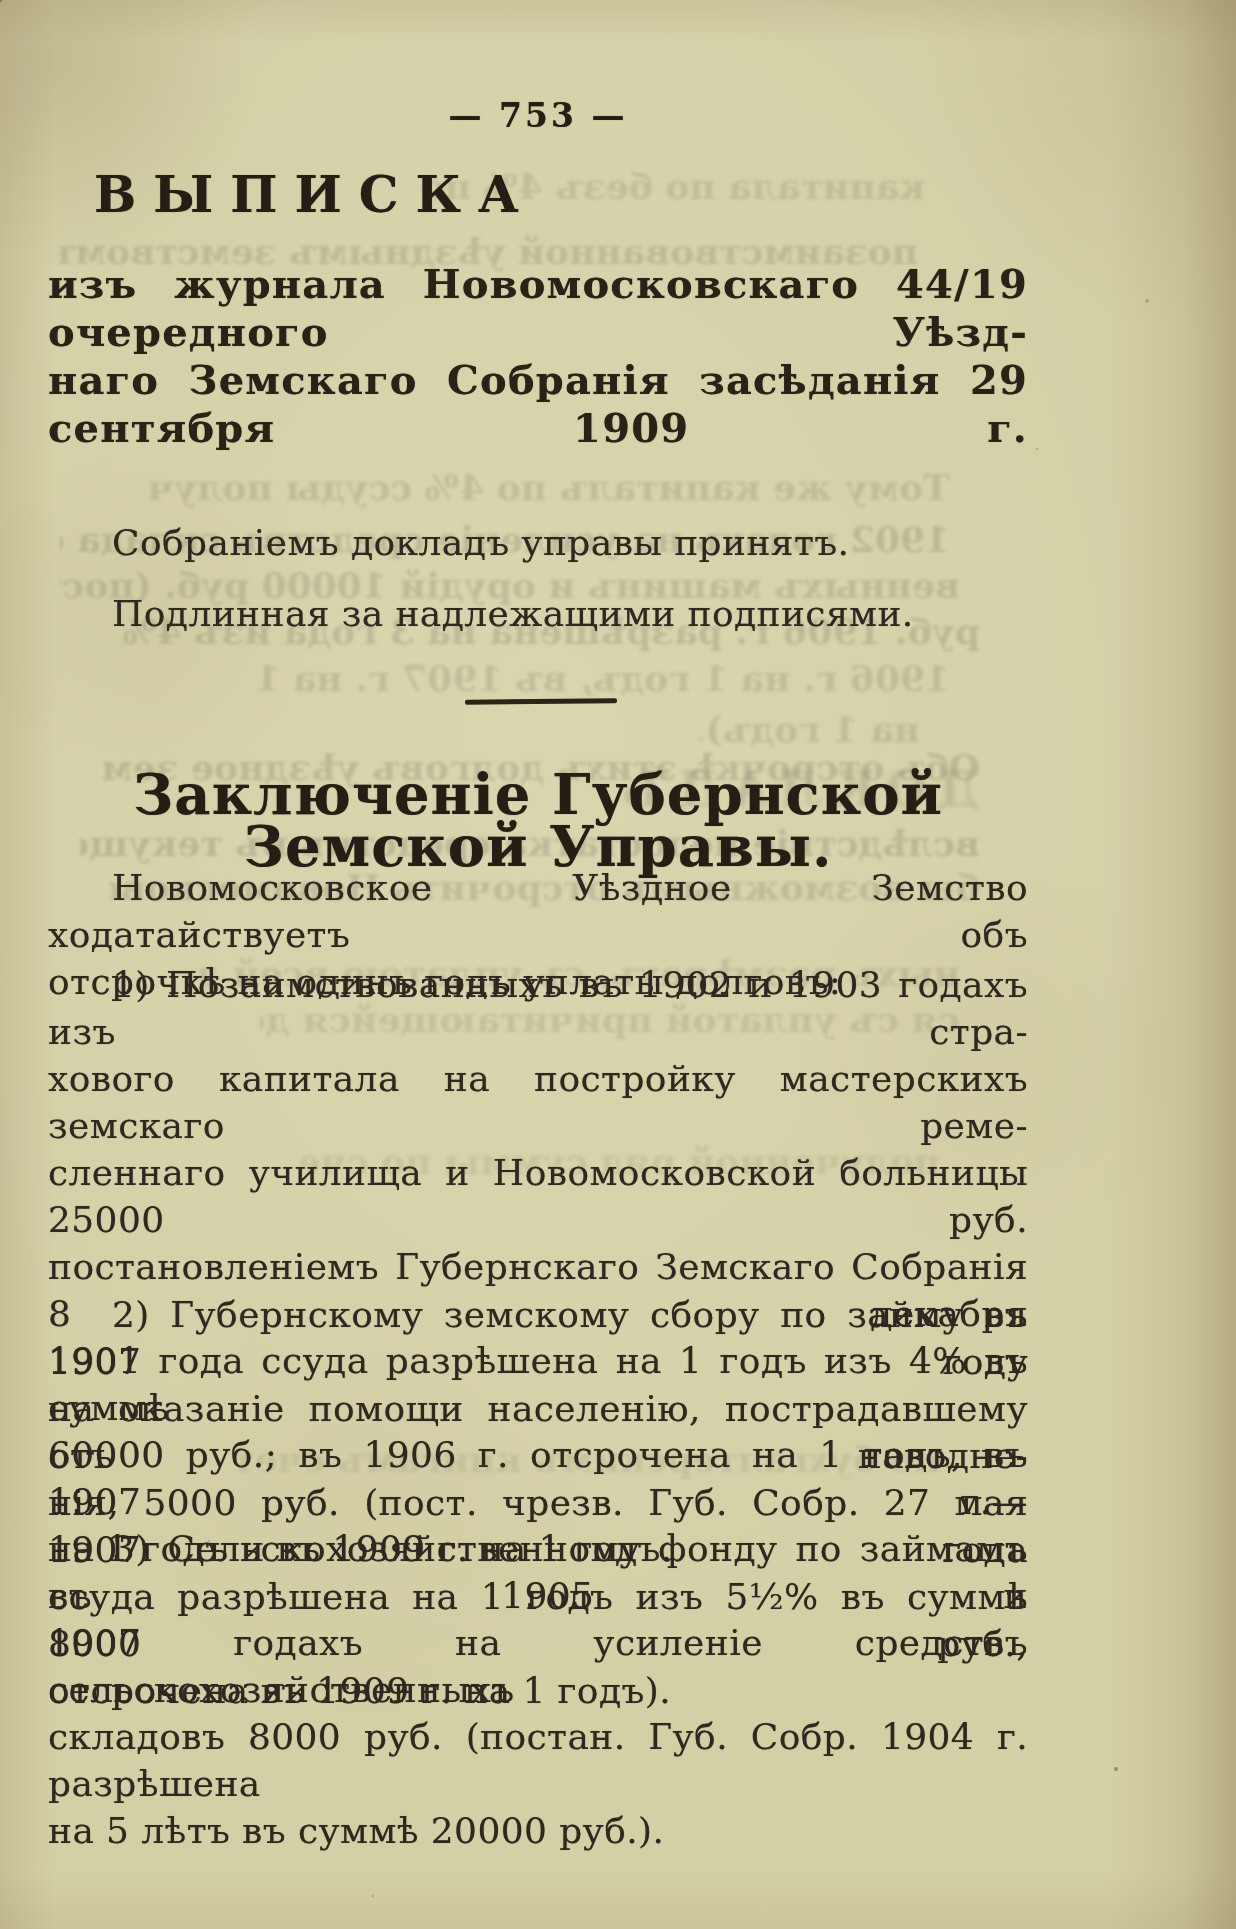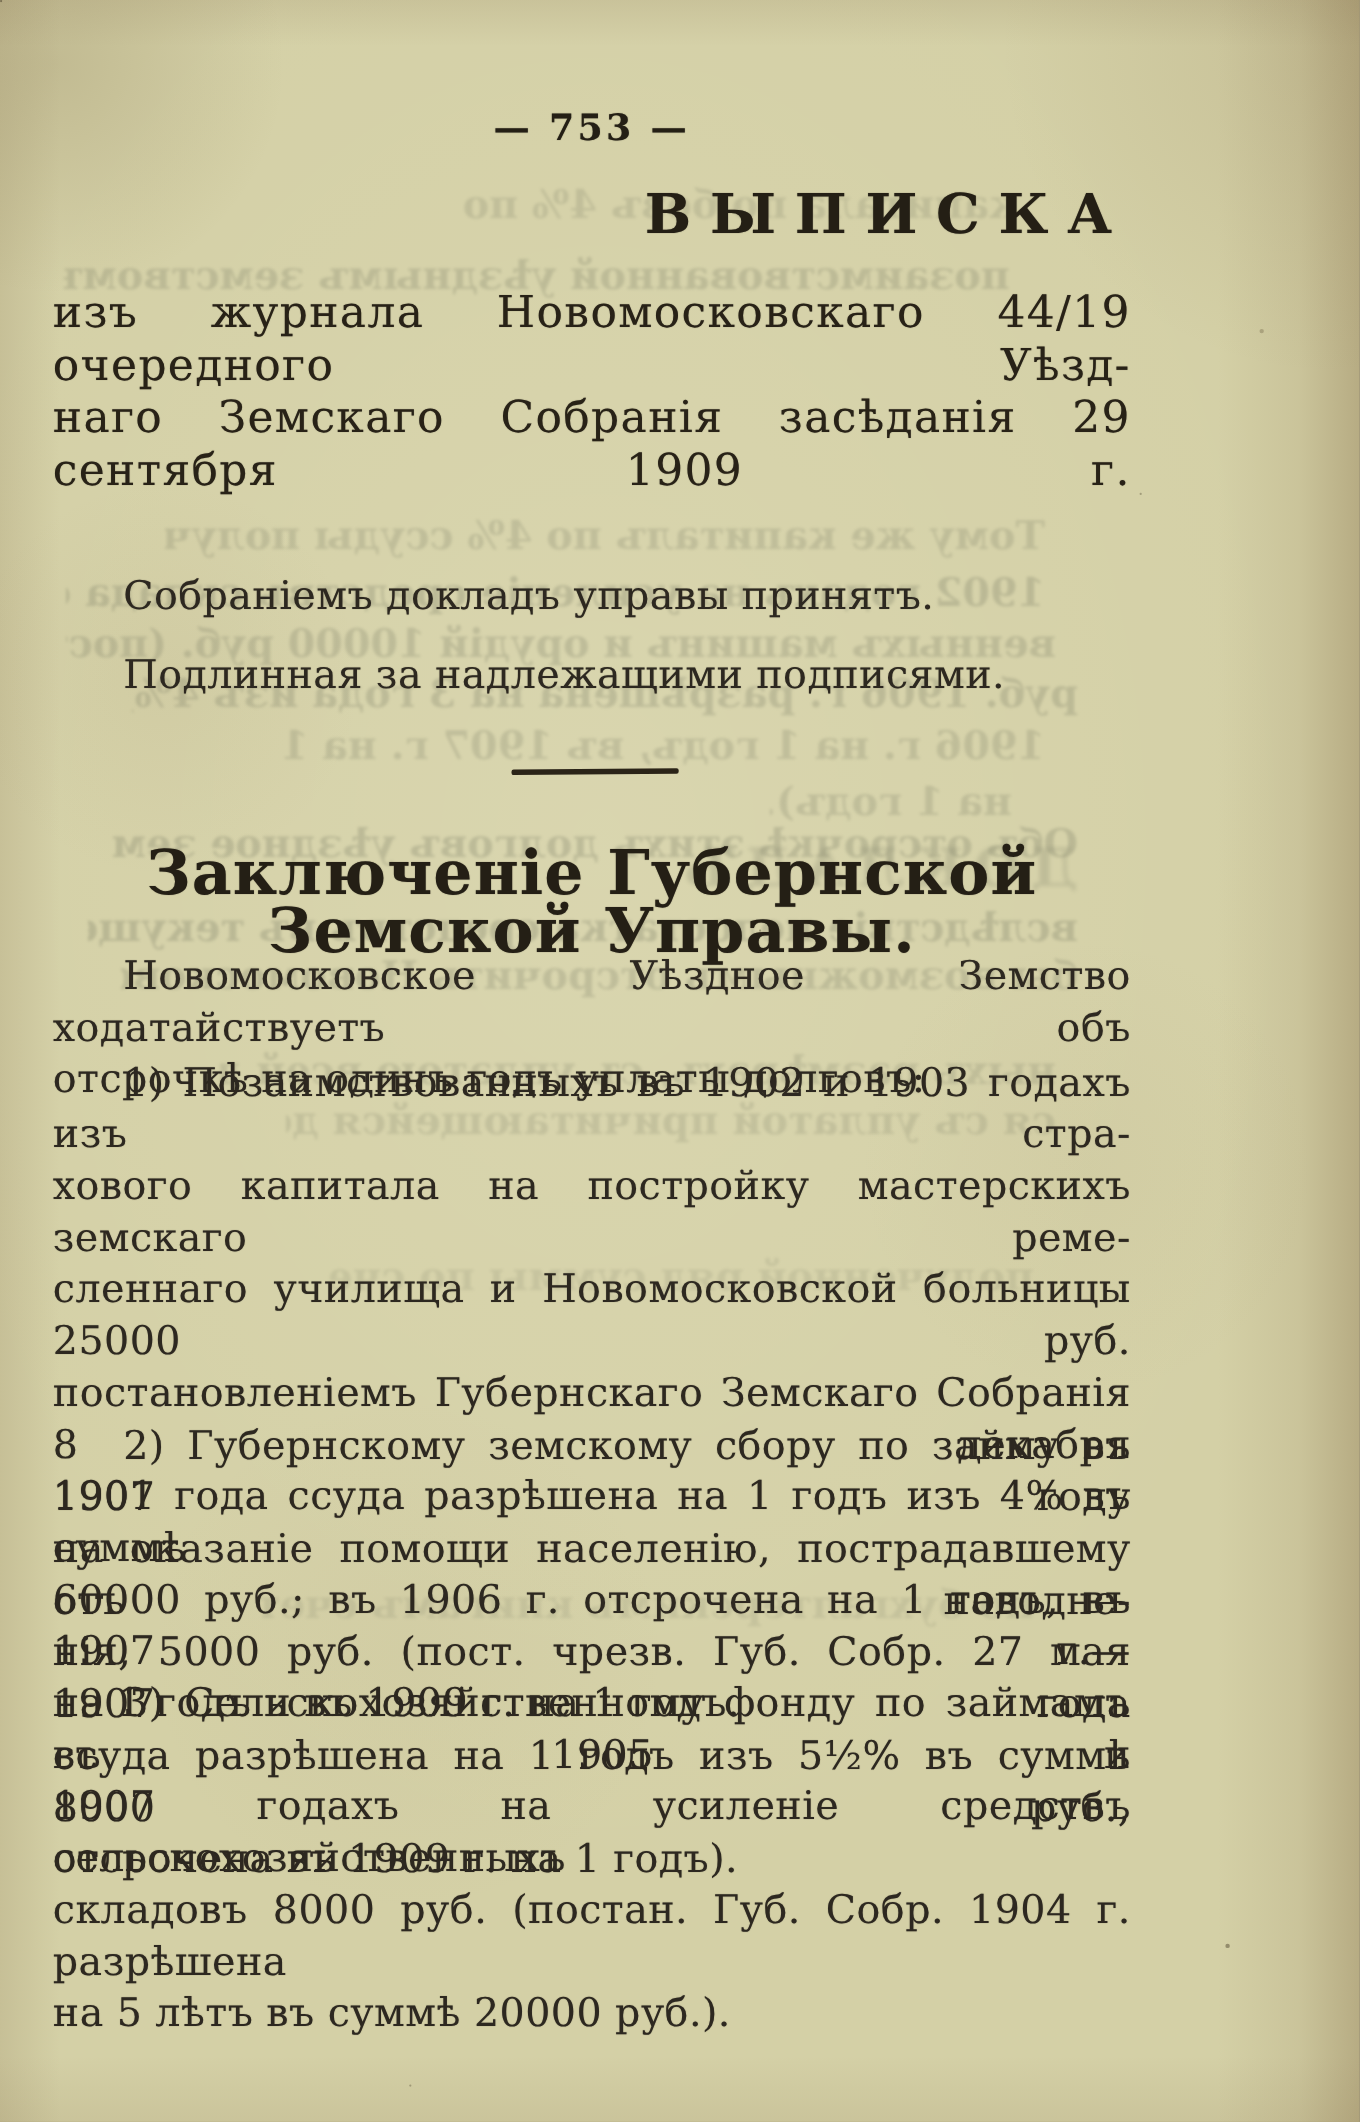--- a/index.html
+++ b/index.html
@@ -23,25 +23,25 @@
       radial-gradient(ellipse 900px 1300px at 44% 40%, rgba(255,255,238,.12), transparent 75%);
   }
   .col{position:absolute;left:48px;width:980px;}
   .ln{line-height:47px;font-size:36px;letter-spacing:.4px;
       text-shadow:0 0 1px rgba(45,40,30,.45);}
   .j{text-align:justify;text-align-last:justify;}
   .l{text-align:left;text-align-last:left;}
   .ind{text-indent:64px;}
   .pagenum{top:96px;text-align:center;font-size:33px;font-weight:700;
       letter-spacing:3px;color:#241f15;text-shadow:0 0 1px rgba(36,31,21,.5);}
-  .title{top:166px;text-align:right;font-size:50px;line-height:58px;font-weight:700;
+  .title{top:166px;text-align:left;font-size:50px;line-height:58px;font-weight:700;
       letter-spacing:17px;padding-left:46px;width:934px;color:#241f15;
       text-shadow:0 0 1px rgba(36,31,21,.55);}
   .intro{top:260px;}
-  .intro .ln{font-size:40px;line-height:48px;font-weight:400;letter-spacing:1.2px;color:#282217;}
+  .intro .ln{font-size:40px;line-height:48px;font-weight:700;letter-spacing:1.2px;color:#282217;}
   .pb{top:380px;}
   .sob{top:519px;}
   .podl{top:590px;}
   .rule{position:absolute;left:465px;top:699px;width:152px;height:5px;
       background:#2b2418;transform:rotate(-.5deg);border-radius:2px;}
   .heading{top:768px;text-align:center;font-size:56px;line-height:52px;font-weight:700;
       letter-spacing:1px;color:#241f15;text-shadow:0 0 1px rgba(36,31,21,.55);}
   .pc{top:864px;}
   .it1{top:961px;}
   .it2{top:1291px;}

